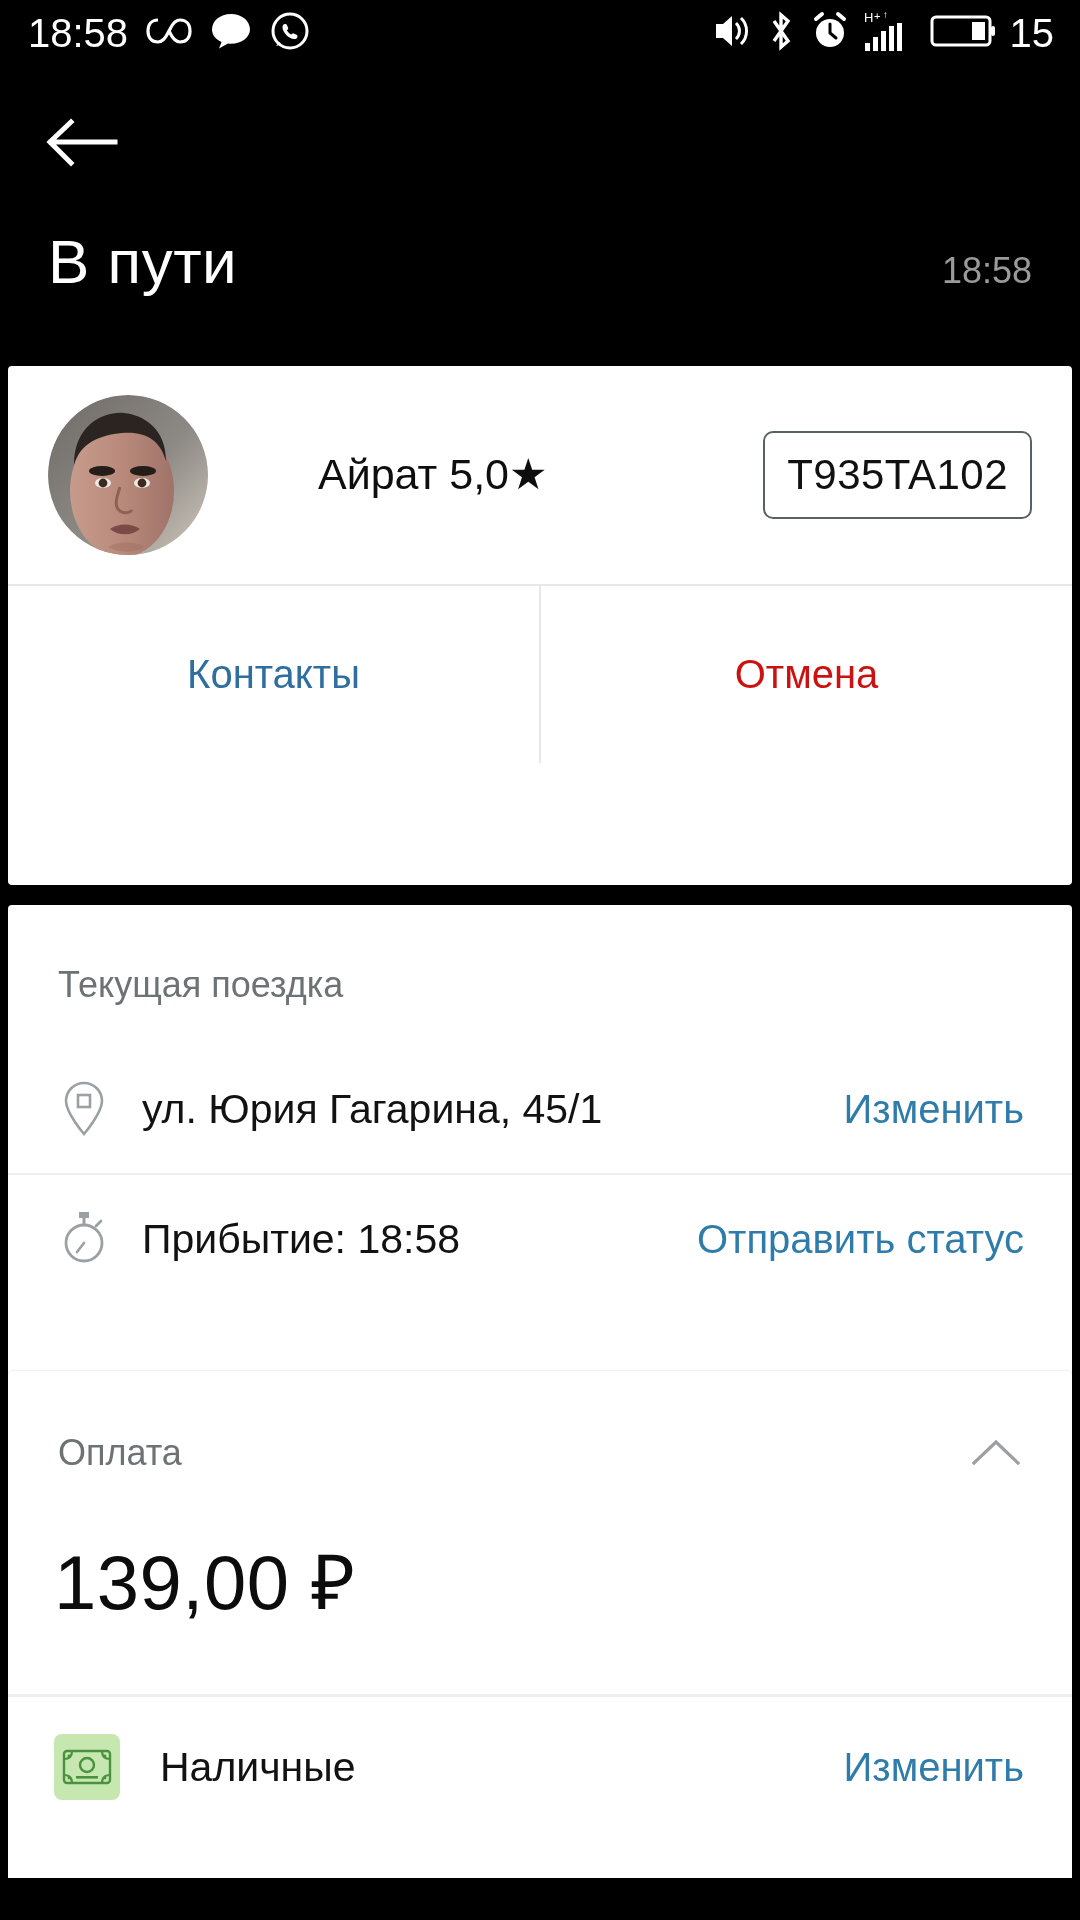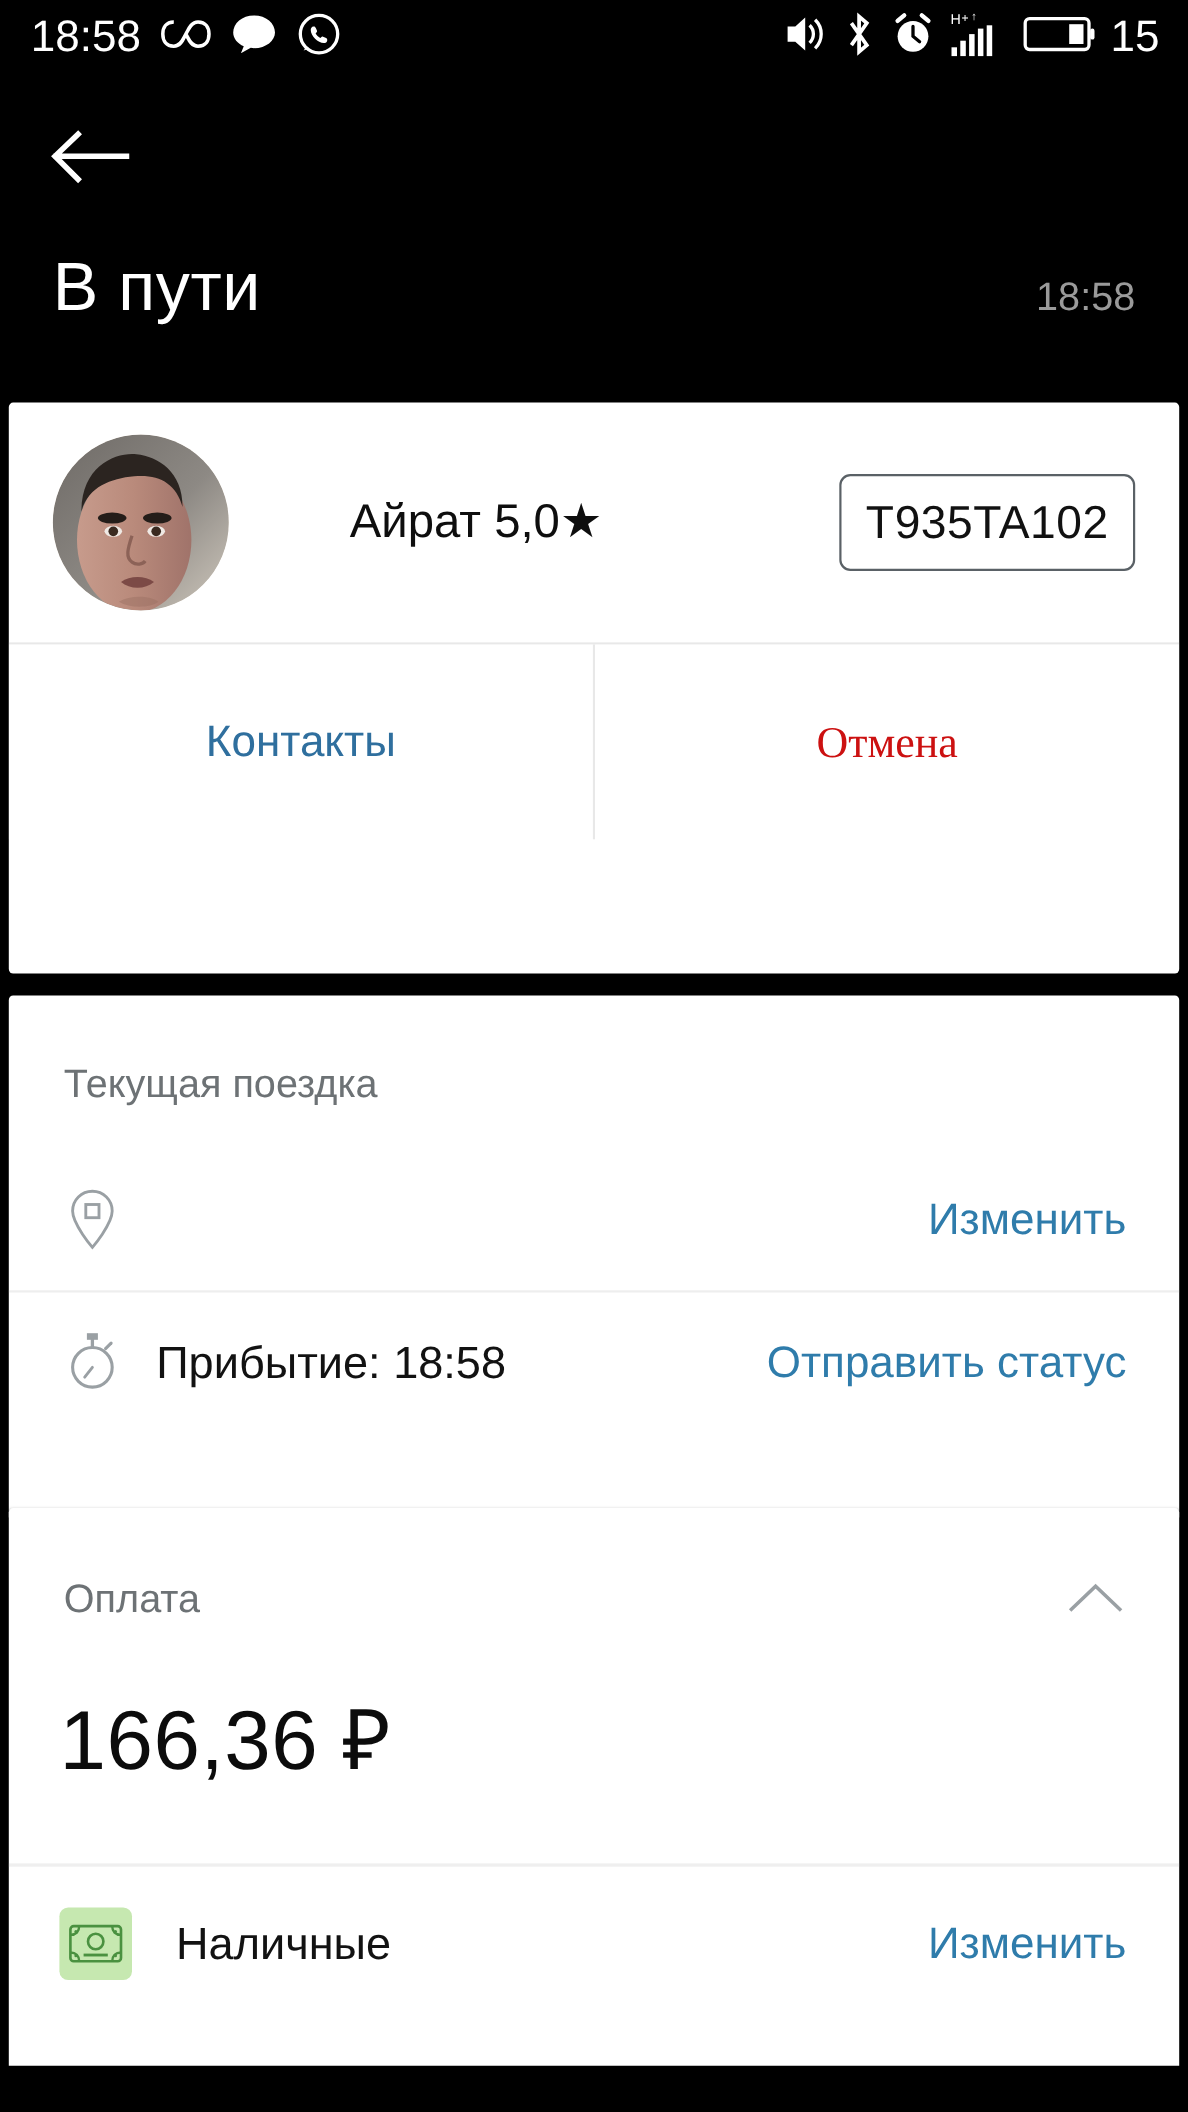--- a/index.html
+++ b/index.html
@@ -187,21 +187,21 @@
     justify-content: center;
     font-size: 40px;
     background: #ffffff;
   }
   .action-sep {
     width: 2px;
     background: #e8e8e8;
     margin: 0;
   }
   .act-contacts { color: #2f6f9e; }
-  .act-cancel   { color: #cc1111; font-family: Liberation Serif, serif; }
+  .act-cancel   { color: #cc1111; }
 
   
   .section-label {
     font-size: 36px;
     color: #6d7275;
     padding: 62px 0 0 50px;
     line-height: 1;
   }
   .trip-row {
     display: flex;
@@ -431,20 +431,21 @@
   <div class="card" id="trip-card">
     <div class="section-label">Текущая поездка</div>
 
     <div class="trip-row" style="margin-top:42px;">
       <span class="row-icon">
         <svg width="44" height="58" viewBox="0 0 44 58">
           <path d="M22 3 C12 3 4 11 4 21 C4 33 22 54 22 54 C22 54 40 33 40 21 C40 11 32 3 22 3 Z" fill="none" stroke="#9aa0a4" stroke-width="2.6"></path>
           <rect x="16" y="15" width="12" height="12" fill="none" stroke="#9aa0a4" stroke-width="2.6"></rect>
         </svg>
       </span>
+      <span class="row-text">ул. Юрия Гагарина, 45/1</span>
       <span class="row-action">Изменить</span>
     </div>
 
     <div class="trip-divider"></div>
 
     <div class="trip-row">
       <span class="row-icon">
         <svg width="48" height="58" viewBox="0 0 48 58">
           <circle cx="24" cy="33" r="18" fill="none" stroke="#9aa0a4" stroke-width="2.8"></circle>
           <rect x="19" y="2" width="10" height="6" fill="#9aa0a4"></rect>
@@ -461,21 +462,21 @@
   <div class="card" id="payment-card">
     <div class="pay-head">
       <span class="section-label2">Оплата</span>
       <span class="chevron-up">
         <svg width="56" height="36" viewBox="0 0 56 36">
           <path d="M6 28 L28 7 L50 28" fill="none" stroke="#9aa0a4" stroke-width="3.2" stroke-linecap="square"></path>
         </svg>
       </span>
     </div>
 
-    <div class="price">166,36 ₽</div>
+    <div class="price">139,00 ₽</div>
 
     <div class="pay-divider"></div>
 
     <div class="pay-row">
       <span class="money-icon">
         <svg width="52" height="38" viewBox="0 0 52 38">
           <rect x="3" y="3" width="46" height="32" rx="3" fill="none" stroke="#4a9140" stroke-width="2.4"></rect>
           <path d="M3 11 C8 11 11 8 11 3 M49 11 C44 11 41 8 41 3 M3 27 C8 27 11 30 11 35 M49 27 C44 27 41 30 41 35" fill="none" stroke="#4a9140" stroke-width="2.2"></path>
           <circle cx="26" cy="17" r="7" fill="none" stroke="#4a9140" stroke-width="2.4"></circle>
           <rect x="15" y="28" width="22" height="2.6" fill="#4a9140"></rect>

